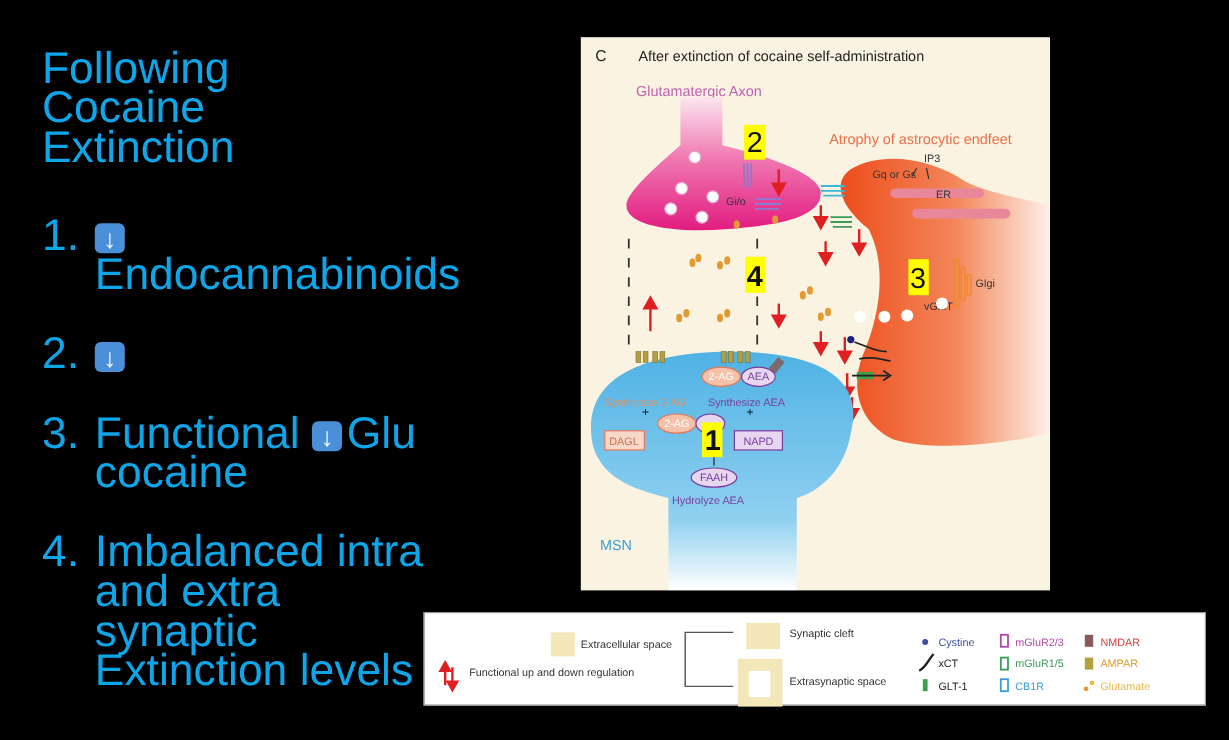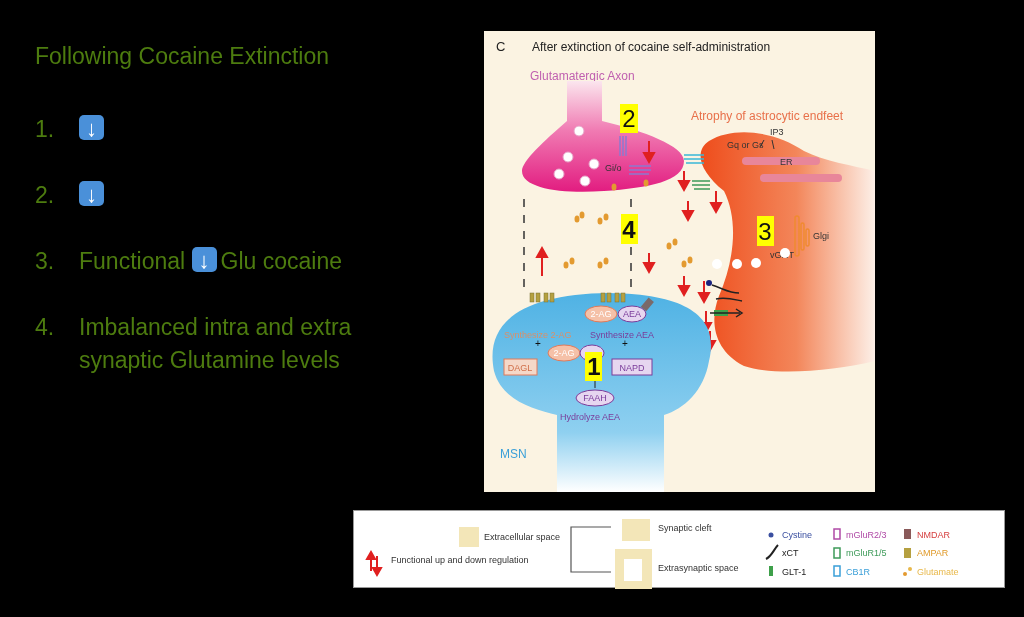--- a/index.html
+++ b/index.html
@@ -1,49 +1,49 @@
 <!DOCTYPE html>
 <html><head>
 <meta charset="utf-8">
 <style>
   html, body { margin:0; padding:0; }
   body { width:1024px; height:617px; background:#000; position:relative; overflow:hidden; font-family:"Liberation Sans", sans-serif; }
-  .slide-text { position:absolute; left:35px; top:40px; color:#4d7c0f; font-size:23px; line-height:33px; }
+  .slide-text { position:absolute; left:35px; top:40px; color:#0ea5e9; font-size:37px; line-height:33px; }
   .slide-title { margin:0 0 40px 0; width:300px; }
   .item { display:flex; margin-bottom:33px; }
   .item .num { width:44px; flex:none; }
   .item .body { width:290px; }
   .emoji { display:inline-block; width:25px; height:25px; background:#4a90d9; border-radius:5px; vertical-align:-3px; position:relative; margin-right:4px; }
   .emoji::after { content:"\2193"; position:absolute; left:0; right:0; top:-3px; text-align:center; color:#fff; font-weight:bold; font-size:22px; }
   .panel { position:absolute; left:484px; top:31px; width:391px; height:461px; background:#fbf3e2; overflow:hidden; }
   .panel svg { position:absolute; left:0; top:0; }
   .legend { position:absolute; left:353px; top:510px; width:652px; height:78px; background:#fff; border:1px solid #999; box-sizing:border-box; }
   .legend svg { position:absolute; left:0; top:0; }
   .lbl { font-family:"Liberation Sans", sans-serif; }
 </style>
 </head>
 <body>
 
 <div class="slide-text">
   <div class="slide-title">Following  Cocaine Extinction</div>
   <div class="item">
     <span class="num">1.</span>
-    <span class="body"><span class="emoji"></span></span>
+    <span class="body"><span class="emoji"></span><span>Endocannabinoids</span></span>
   </div>
   <div class="item">
     <span class="num">2.</span>
     <span class="body"><span class="emoji"></span></span>
   </div>
   <div class="item">
     <span class="num">3.</span>
     <span class="body"><span>Functional</span> <span class="emoji"></span><span>Glu cocaine</span></span>
   </div>
   <div class="item">
     <span class="num">4.</span>
-    <span class="body">Imbalanced intra and extra synaptic Glutamine levels</span>
+    <span class="body">Imbalanced intra and extra synaptic Extinction levels</span>
   </div>
 </div>
 
 <div class="panel">
   <svg width="391" height="461" viewBox="0 0 391 461">
     <defs>
       <linearGradient id="gAxon" x1="0" y1="0" x2="0" y2="1">
           <stop offset="0" stop-color="#fbe6ee"></stop>
           <stop offset="0.45" stop-color="#f07ab2"></stop>
           <stop offset="1" stop-color="#e21c80"></stop>

